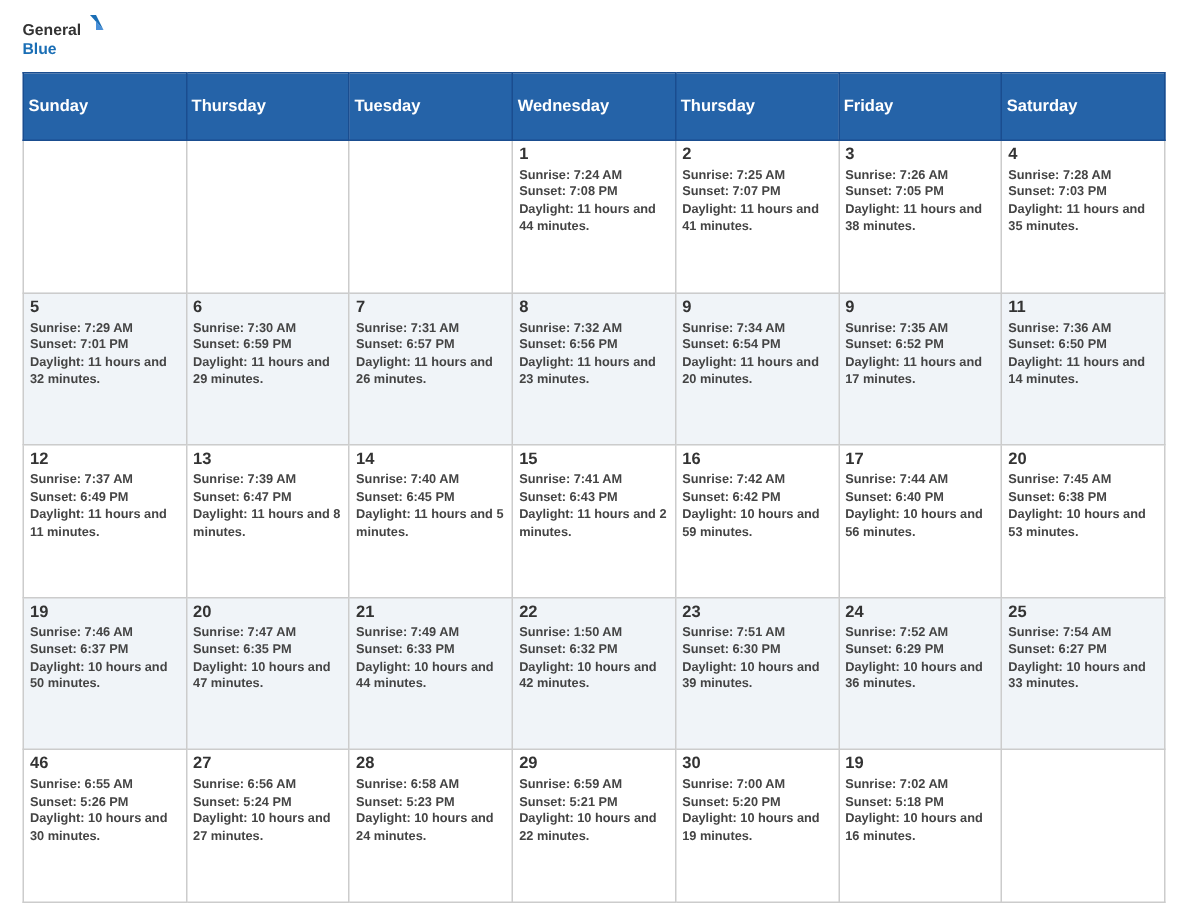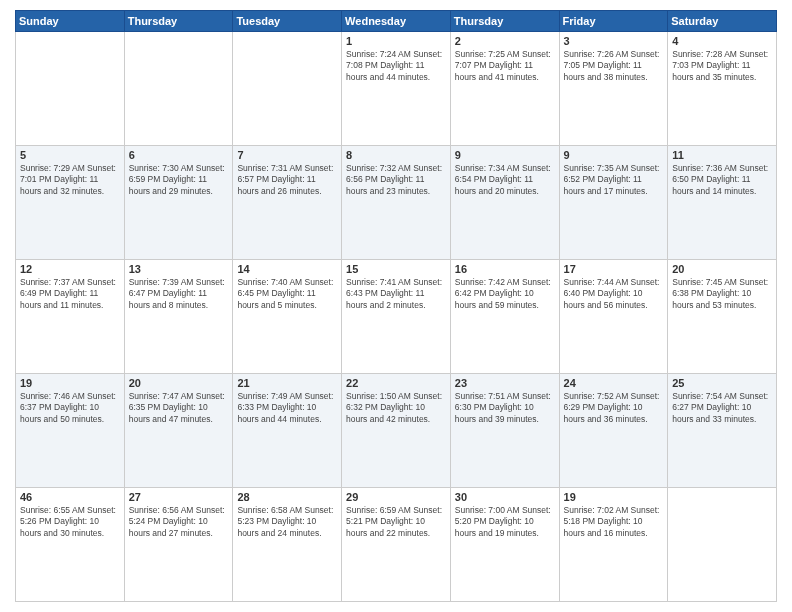--- a/index.html
+++ b/index.html
@@ -45,21 +45,21 @@
       border: 1px solid #ccc;
       border-collapse: collapse;
       width: 100%;
       table-layout: fixed;
     }
     .calendar th {
       background-color: #2563a8;
       color: white;
       font-size: 11px;
       font-weight: bold;
-      padding: 4px 3px;
+      padding: 16px 3px;
       text-align: left;
       border: 1px solid #1a4d8f;
     }
     .calendar td {
       vertical-align: top;
       border: 1px solid #ccc;
       padding: 3px 4px;
       font-size: 9px;
       color: #333;
       height: 82px;
@@ -68,36 +68,51 @@
       font-size: 11px;
       font-weight: bold;
       color: #333;
       display: block;
       margin-bottom: 2px;
     }
     .cell-info {
       font-size: 8.5px;
       color: #444;
       line-height: 1.35;
+      font-weight: bold;
     }
     .empty-cell {
       background: #f9f9f9;
     }
     tr:nth-child(even) td {
       background-color: #f0f4f8;
     }
     tr:nth-child(odd) td {
       background-color: #fff;
     }
     th { background-color: #2563a8 !important; }
   </style>
 </head>
 <body>
 
 <div class="page">
+  <div class="header">
+    <div class="logo">
+  <svg width="55" height="32" viewBox="0 0 55 32" xmlns="http://www.w3.org/2000/svg">
+    <text x="0" y="13" font-size="10.5" font-weight="bold" fill="#333" font-family="Arial">General</text>
+    <text x="0" y="26" font-size="10.5" font-weight="bold" fill="#1a6eb5" font-family="Arial">Blue</text>
+    <polygon points="45,0 54,10 49,0" fill="#1a6eb5"></polygon>
+    <polygon points="49,4 54,10 49,10" fill="#4a90d9"></polygon>
+  </svg>
+</div>
+    <div class="title-block">
+      <div class="month-title"></div>
+      <div class="location"></div>
+    </div>
+  </div>
 
   <table class="calendar">
     <thead>
       <tr id="weekday-header">
           <th>Sunday</th>
           <th>Thursday</th>
           <th>Tuesday</th>
           <th>Wednesday</th>
           <th>Thursday</th>
           <th>Friday</th>

